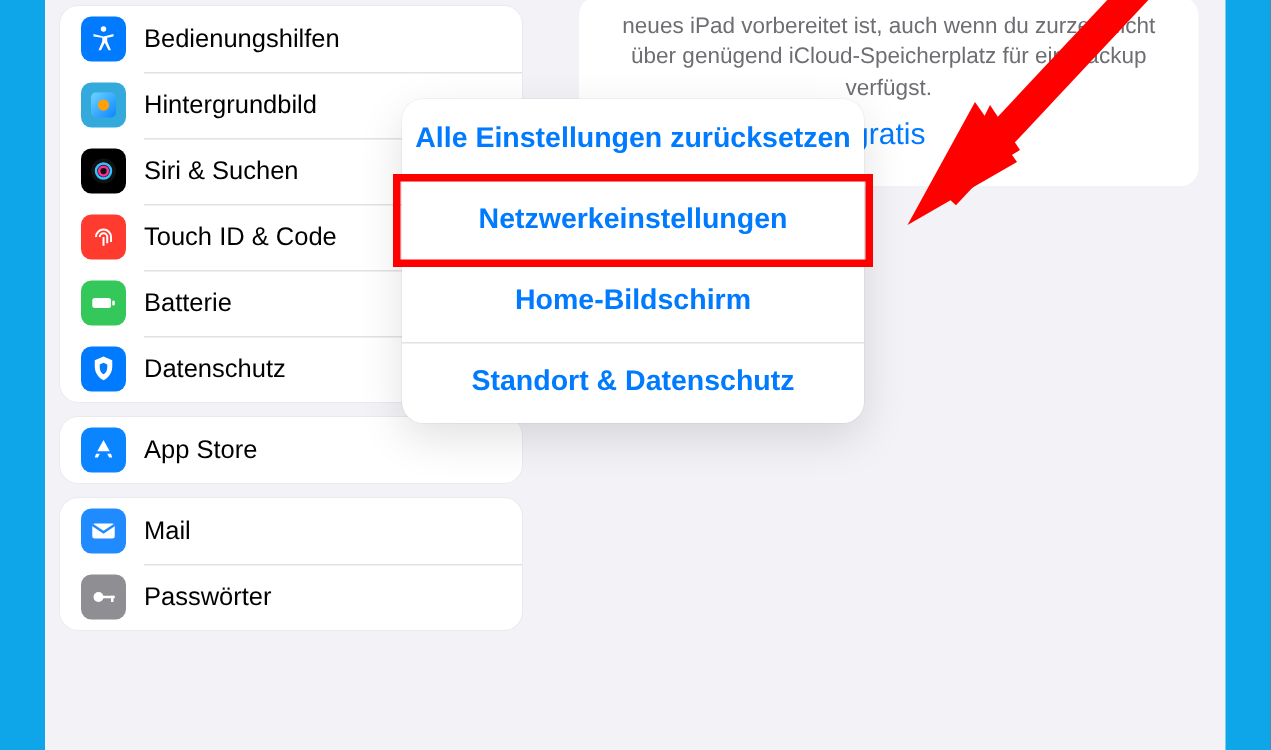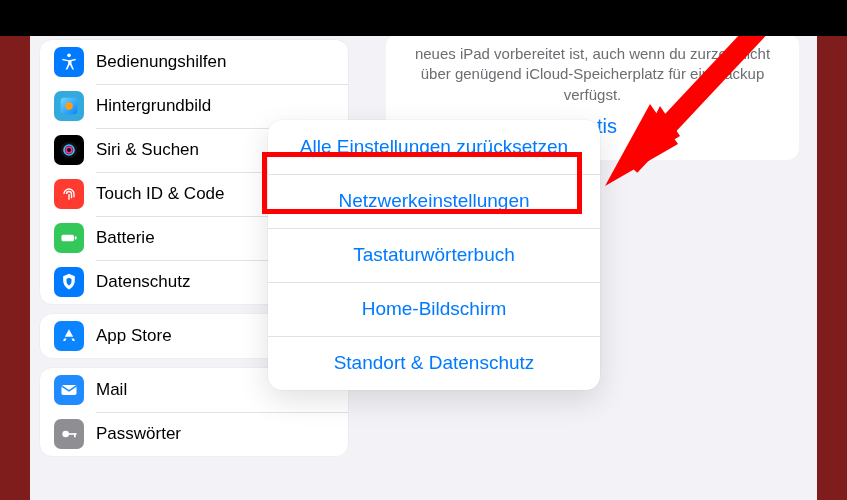--- a/index.html
+++ b/index.html
@@ -1,30 +1,30 @@
 <!DOCTYPE html>
 <html><head>
 <meta charset="utf-8">
 <style>
   * { box-sizing: border-box; margin: 0; padding: 0; }
   html, body { width: 847px; height: 500px; overflow: hidden; }
   body { font-family: -apple-system, "Helvetica Neue", Arial, sans-serif; background:#000; }
-  .device { position:absolute; inset:0; background:#7f1d1d;margin-top:36px; }
+  .device { position:absolute; inset:0; background:#0ea5e9; }
   .screen { position:absolute; top:0; left:30px; right:30px; bottom:0; background:#f2f2f7; overflow:hidden; }
   .sidebar { position:absolute; top:-6px; left:0; width:328px; bottom:0; }
   .group { background:#fff; border-radius:12px; margin:10px; box-shadow:0 0 0 0.5px rgba(0,0,0,0.05); }
   .row { display:flex; align-items:center; height:44px; padding:0 14px; position:relative; }
   .row + .row::before { content:""; position:absolute; left:56px; right:0; top:0; height:1px; background:rgba(60,60,67,0.15); }
   .label { font-size:17px; color:#000; }
   .icn { width:30px; height:30px; border-radius:7px; margin-right:12px; display:flex; align-items:center; justify-content:center; flex:0 0 30px; color:#fff; }
   .icn svg { width:20px; height:20px; display:block; }
   .detail { position:absolute; top:-12px; left:338px; right:0; bottom:0; }
   .info-card { background:#fff; border-radius:12px; margin:10px 18px 0 18px; padding:10px 22px 20px 22px; text-align:center; font-size:15px; color:#6d6d72; line-height:1.35; }
   .info-link { color:#007aff; font-size:20px; margin-top:8px; display:inline-block; }
-  .sheet { position:absolute; top:84px; left:238px; width:332px; background:#fff; border-radius:14px; box-shadow:0 10px 30px rgba(0,0,0,0.12), 0 0 0 0.5px rgba(0,0,0,0.05); overflow:hidden; z-index:50; }
+  .sheet { position:absolute; top:66px; left:238px; width:308px; background:#fff; border-radius:14px; box-shadow:0 10px 30px rgba(0,0,0,0.12), 0 0 0 0.5px rgba(0,0,0,0.05); overflow:hidden; z-index:50;font-weight:bold; }
   .sheet-item { height:54px; display:flex; align-items:center; justify-content:center; font-size:19px; color:#007aff; position:relative; }
   .sheet-item + .sheet-item::before { content:""; position:absolute; left:0; right:0; top:0; height:1px; background:rgba(60,60,67,0.15); }
   .highlight-box { position:absolute; border:5px solid #ff0000; z-index:60; pointer-events:none; }
   .arrow { position:absolute; z-index:70; pointer-events:none; }
 </style>
 </head>
 <body>
 
 <div class="device">
   <div class="screen">
@@ -130,21 +130,20 @@
     <div class="detail">
       <div class="info-card">
         <div>neues iPad vorbereitet ist, auch wenn du zurzeit nicht über genügend iCloud-Speicherplatz für ein Backup verfügst.</div>
         <span class="info-link">gratis</span>
       </div>
     </div>
 
     <div class="sheet" id="sheet">
         <div class="sheet-item">Alle Einstellungen zurücksetzen</div>
         <div class="sheet-item">Netzwerkeinstellungen</div>
-        <div class="sheet-item">Tastaturwörterbuch</div>
         <div class="sheet-item">Home-Bildschirm</div>
         <div class="sheet-item">Standort &amp; Datenschutz</div>
       </div>
 
     <div class="highlight-box" id="hl" style="top: 116px; left: 232px; width: 320px; height: 62px;"></div>
 
     <svg class="arrow" style="top:-60px; left:540px;" width="260" height="230" viewBox="0 0 260 230">
       <defs></defs>
       <line x1="210" y1="30" x2="60" y2="190" stroke="#ff0000" stroke-width="20"></line>
       <polygon points="60,190 110,160 90,130" fill="#ff0000"></polygon>

